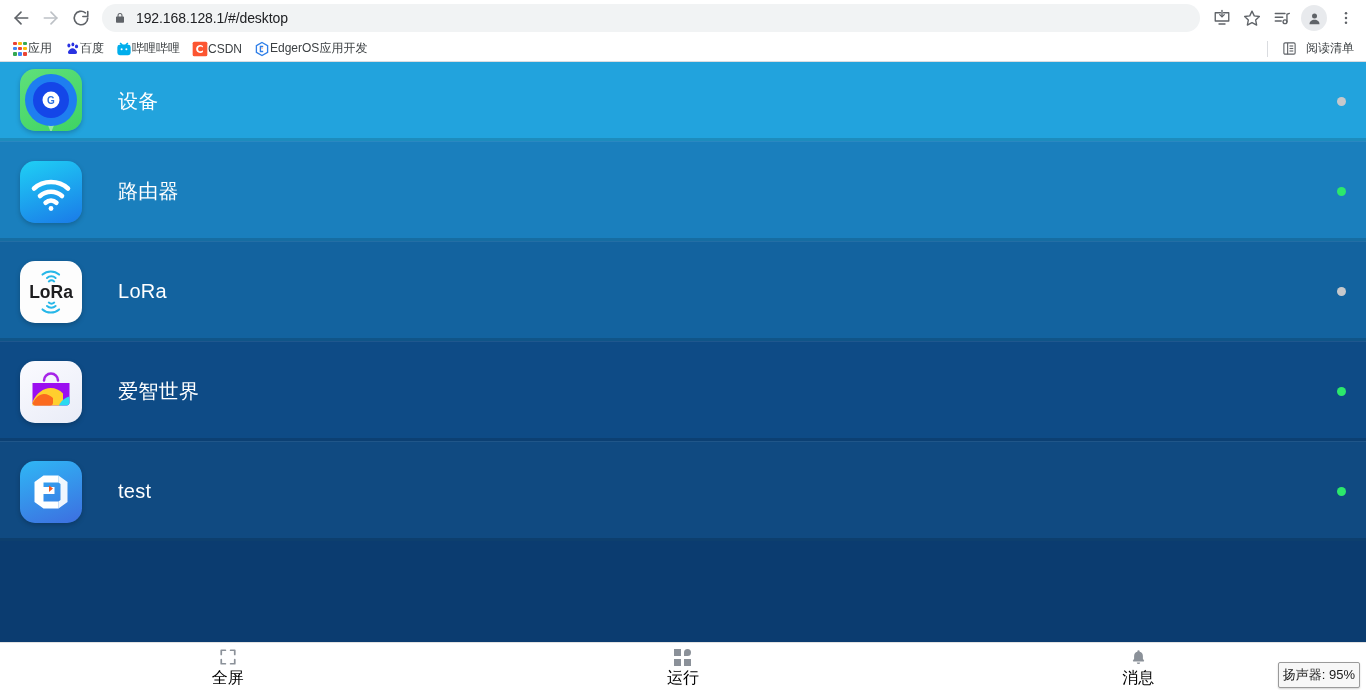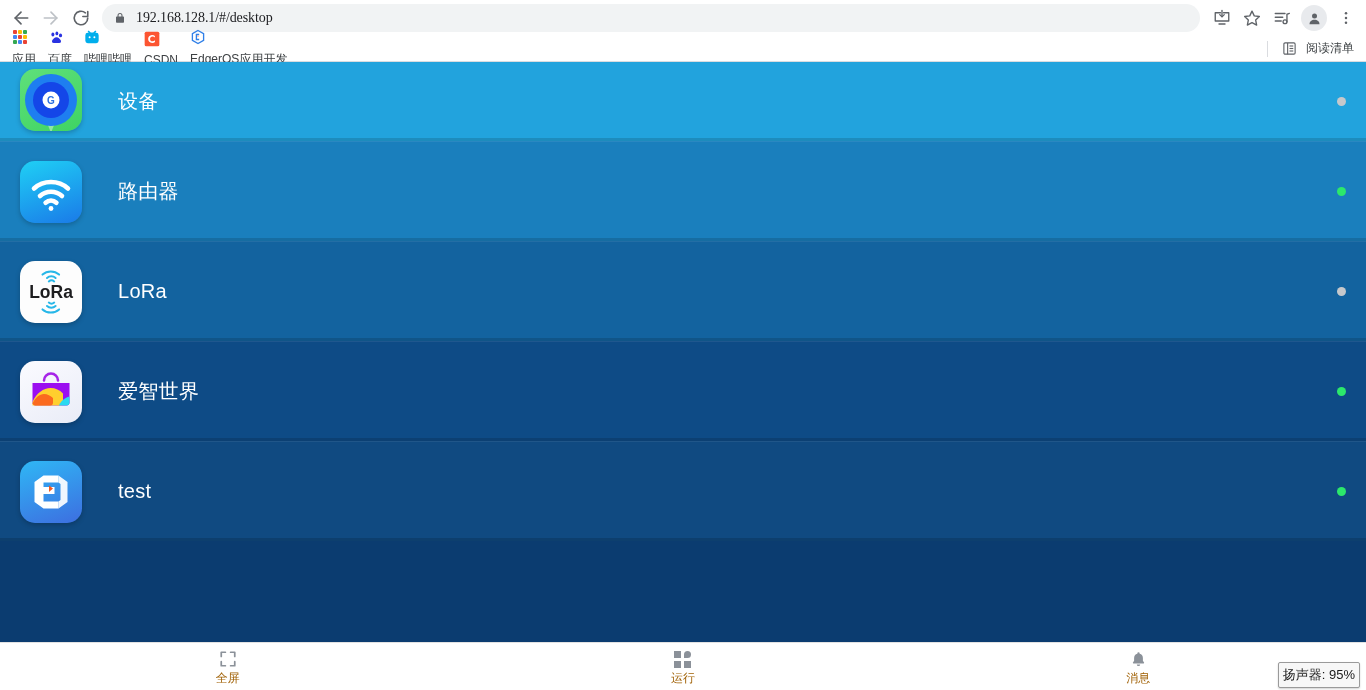--- a/index.html
+++ b/index.html
@@ -32,21 +32,20 @@
   #omnibox {
     flex: 1 1 auto;
     height: 28px;
     margin: 0 8px 0 6px;
     background: #f1f3f4;
     border-radius: 14px;
     display: flex;
     align-items: center;
     padding: 0 12px;
     min-width: 0;
-    font-family: Liberation Serif, serif;
   }
   #omnibox .lock { margin-right: 10px; display: flex; align-items: center; }
   #url-text {
     font-size: 14px;
     color: #202124;
     white-space: nowrap;
     overflow: hidden;
     text-overflow: ellipsis;
     letter-spacing: -0.1px;
   }
@@ -70,26 +69,25 @@
     display: flex;
     align-items: center;
     padding: 0 8px;
     background: #ffffff;
     font-size: 12px;
     color: #3c4043;
     border-bottom: 1px solid #dadce0;
     position: relative;
   }
   .bm {
-    display: flex; align-items: flex-start;
-    gap: 6px;
+    display: flex; align-items: center;
+    gap: 0;
     padding: 2px 8px 2px 4px;
     border-radius: 4px;
     white-space: nowrap;
-    flex-direction: column;
   }
   .bm-label { font-size: 12px; color: #3c4043; }
   .bm-ico { width: 16px; height: 16px; display:flex; align-items:center; justify-content:center; flex:0 0 16px;}
 
   
   .apps-dots { width: 14px; height: 14px; display: grid; grid-template-columns: repeat(3,1fr); grid-template-rows: repeat(3,1fr); gap: 1.5px; }
   .apps-dots i { display:block; border-radius:1px; }
 
   #bookmarks-right {
     margin-left: auto;
@@ -196,21 +194,21 @@
     flex: 1 1 0;
     height: 100%;
     display: flex;
     flex-direction: column;
     align-items: center;
     justify-content: center;
     gap: 3px;
     color: #8b9199;
   }
   .tab-ico { height: 19px; display: flex; align-items: center; justify-content: center; }
-  .tab-label { font-size: 12px; color: #a16207; line-height: 1; }
+  .tab-label { font-size: 16px; color: #000000; line-height: 1; }
 
   
   .grid-ico { width: 17px; height: 17px; position: relative; }
   .grid-ico i { position: absolute; width: 7px; height: 7px; background: #8b9199; }
   .grid-ico i.tl { left:0; top:0; }
   .grid-ico i.tr { right:0; top:0; border-radius: 50% 50% 50% 0; }
   .grid-ico i.bl { left:0; bottom:0; }
   .grid-ico i.br { right:0; bottom:0; }
 
   

